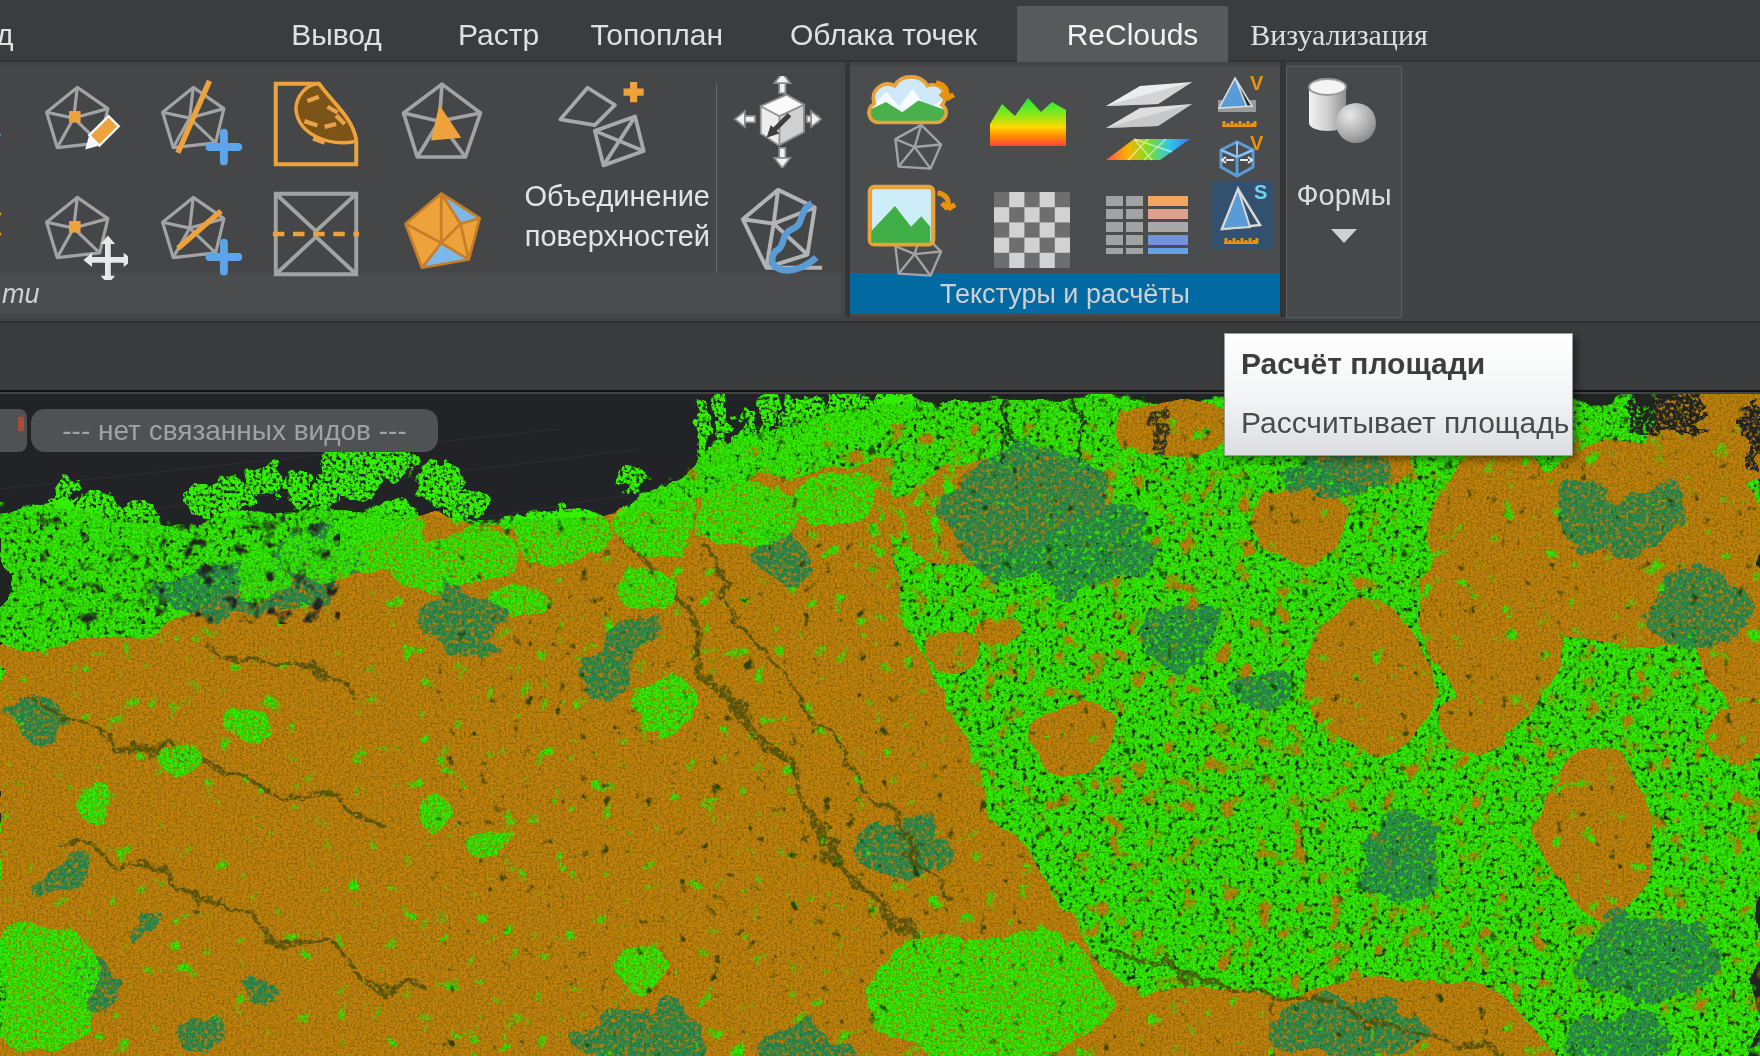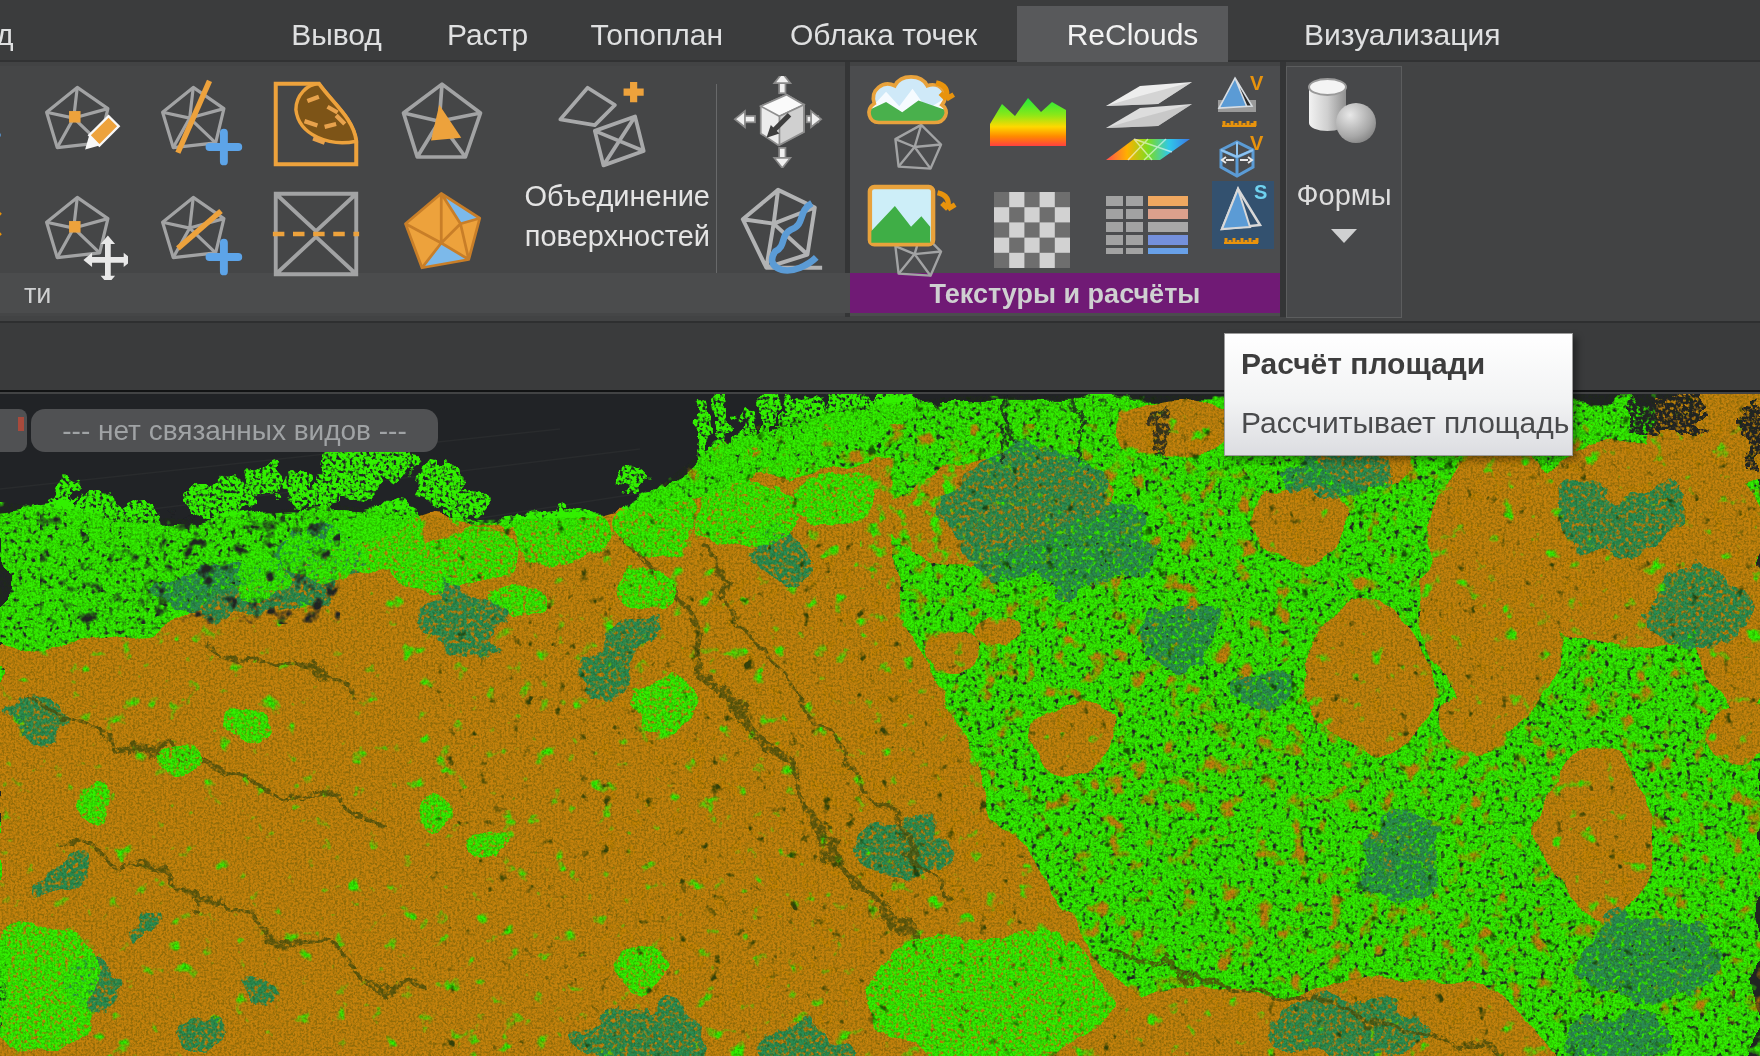--- a/index.html
+++ b/index.html
@@ -60,35 +60,35 @@
     <path d="M0 0 H34" stroke-width="2"></path>
     <path d="M2 0 V-5 M6 0 V-3 M10 0 V-5 M14 0 V-3 M18 0 V-5 M22 0 V-3 M26 0 V-5 M30 0 V-3 M33 0 V-5"></path>
   </g>
 </defs>
 </svg>
 
 <div id="tabbar">
     <div style="position:absolute;left:0;top:60px;width:1760px;height:2px;background:#313233;"></div>
   <div class="tab" style="left:-4px;">д</div>
   <div class="tab" style="left:290px;width:93px;text-align:center;">Вывод</div>
-  <div class="tab" style="left:447px;width:77px;text-align:center;">Растр</div>
+  <div class="tab" style="left:458px;width:77px;text-align:center;">Растр</div>
   <div class="tab" style="left:590px;width:133px;text-align:right;">Топоплан</div>
   <div class="tab" style="left:790px;width:194px;text-align:left;">Облака точек</div>
   <div id="activetab">
       <span>ReClouds</span>
     </div>
-  <div class="tab" style="left:1304px;width:194px;text-align:right;">Визуализация</div>
+  <div class="tab" style="left:1242px;width:194px;text-align:center;font-family:Liberation Serif, serif;">Визуализация</div>
 </div>
 
 <div id="ribbon">
     <div style="position:absolute;left:845px;top:0;width:5px;height:255px;background:#343536;"></div>
     <div style="position:absolute;left:1280px;top:0;width:6px;height:255px;background:#343536;"></div>
   <div class="panel" id="p-left" style="left:0;width:845px;background:#454647;">
     <div style="position:absolute;left:716px;top:18px;width:1px;height:196px;background:#68696a;"></div>
-    <div class="plabel" style="text-align:left;padding-left:24px;background:#4b4c4d;width:839px;">ти</div>
+    <div class="plabel" style="text-align:left;padding-left:2px;background:#4b4c4d;width:839px;font-style:italic;">ти</div>
 
     <svg class="abs" style="left:-12px;top:50px" width="24" height="40" viewBox="0 0 24 40">
         <use href="#plus-b" x="-10" y="9"></use>
       </svg>
     <svg class="abs" style="left:-14px;top:140px" width="26" height="70" viewBox="0 0 26 70">
         <path d="M-6 8 L14 30 M-8 30 L14 6 M-4 40 L12 62 M-8 62 L12 38" stroke="#e8930c" stroke-width="5" fill="none"></path>
       </svg>
 
     <svg class="abs" style="left:36px;top:12px" width="92" height="92" viewBox="0 0 64 64">
       <use href="#tin" transform="scale(0.82) translate(4,4)"></use>
@@ -170,21 +170,21 @@
           <path d="M63 30 L56 24.4 V35.6 Z"></path>
       </g>
     </svg>
 
     <svg class="abs" style="left:734px;top:118px" width="94" height="94" viewBox="0 0 64 64">
       <path d="M30 4 L55 16 L50 48 L22 57 L6 24 Z M30 4 L27 27 L55 16 M27 27 L50 48 M27 27 L22 57 M27 27 L6 24 M22 57 L60 57" fill="none" stroke="#b2b3b4" stroke-width="2.7" stroke-linejoin="round"></path>
       <path d="M53 13 C43 19 49 27 39 31 C31 35 36 42 28 46 C21 56 33 62 45 57 C50 55 54 52 56 50" fill="none" stroke="#5b9bd5" stroke-width="4.5"></path>
     </svg>
   </div>
   <div class="panel" id="p-tex" style="left:850px;width:430px;background:#4b4c4e;">
-    <div class="plabel" style="background:#701a75;font-weight:bold;">Текстуры и расчёты</div>
+    <div class="plabel" style="background:#0369a1;">Текстуры и расчёты</div>
 
     <svg class="abs" style="left:14px;top:8px" width="100" height="100" viewBox="0 0 68 68">
       <g transform="translate(21,29) scale(0.6)">
           <use href="#tin" transform="rotate(10)"></use>
         </g>
       <defs>
           <clipPath id="cldc">
             <path d="M10 33 C3 33 1 24 7 20 C4 11 13 4 21 8 C25 0 39 0 43 8 C52 5 59 14 53 21 C59 25 55 33 48 33 Z"></path>
           </clipPath>
         </defs>

